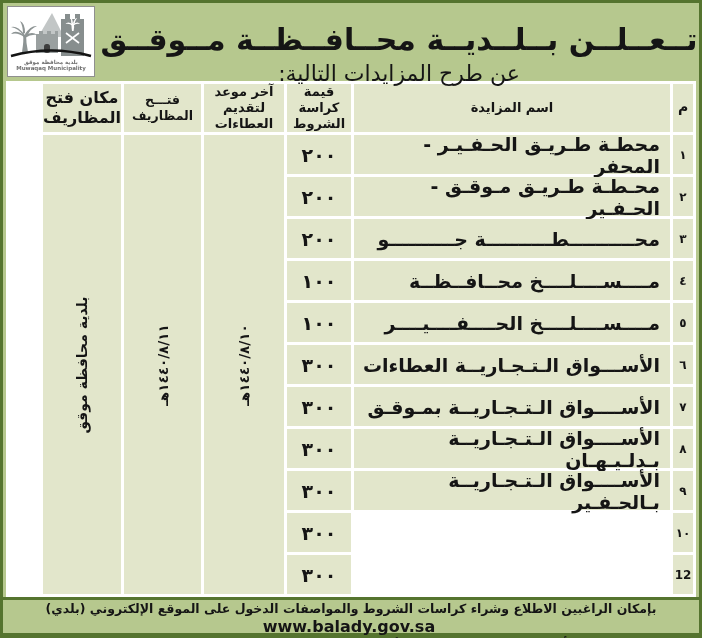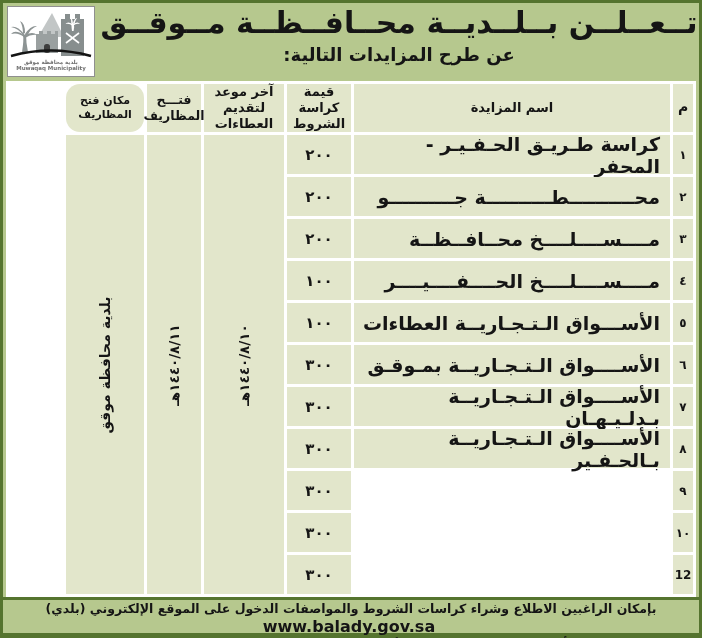--- a/index.html
+++ b/index.html
@@ -25,49 +25,49 @@
   }
   
   .hdr{position:relative;height:78px;flex:0 0 auto;}
   .logo{
     position:absolute;left:4px;top:3px;width:88px;height:71px;
     background:#ffffff;border:1px solid #8f8f8f;
     display:flex;flex-direction:column;align-items:center;
     direction:ltr;
   }
   .logo-text{font-size:5.5px;line-height:1.15;color:#6f6f6f;font-weight:bold;text-align:center;}
-  .titlebox{margin-left:96px;text-align:center;padding-top:0;}
+  .titlebox{margin-left:96px;text-align:center;padding-top:17px;}
   .title{font-size:30px;font-weight:bold;line-height:1.35;letter-spacing:-1px;}
-  .subtitle{font-size:18px;font-weight:bold;line-height:1.2;}
+  .subtitle{font-size:22px;font-weight:normal;line-height:1.2;}
   
   .tbl{
     background:var(--grid-white);
     margin:0 3px;padding:3px;
     display:flex;flex-direction:row;gap:3px;
     direction:rtl;flex:0 0 auto;
   }
   .col{display:flex;flex-direction:column;gap:3px;}
   .cell{
     background:var(--cell-bg);
     display:flex;align-items:center;justify-content:center;
     font-weight:bold;color:var(--text-black);
     text-align:center;
   }
   .hcell{height:48px;font-size:13px;line-height:1.25;padding:0 2px;}
-  .rcell{height:39px;font-size:15px;}
+  .rcell{height:39px;font-size:19px;}
   .tall{height:459px;}
   .c-num{width:20px;}
   .c-name{width:316px;}
   .c-price{width:64px;}
   .c-deadline{width:80px;}
-  .c-opening{width:54px;}
+  .c-opening{width:77px;}
   .c-loc{width:78px;}
   .c-num .hcell{font-size:14px;}
   .c-num .rcell{font-size:12px;}
-  .c-loc .hcell{font-size:11px;border-radius:14px;}
+  .c-loc .hcell{font-size:16px;}
   .c-opening .hcell{font-size:12.5px;}
   .name-cell{justify-content:flex-start;padding-right:10px;font-size:19px;text-align:right;}
   .vtext{transform:rotate(-90deg);white-space:nowrap;font-size:13.5px;font-weight:bold;}
   .c-loc .vtext{font-size:14px;}
   
   .footer{
     flex:1 1 auto;
     border-top:3px solid var(--frame-green);
     display:flex;flex-direction:column;justify-content:center;
     text-align:center;direction:rtl;
@@ -140,21 +140,22 @@
         <div class="cell rcell">٦</div>
         <div class="cell rcell">٧</div>
         <div class="cell rcell">٨</div>
         <div class="cell rcell">٩</div>
         <div class="cell rcell">١٠</div>
         <div class="cell rcell">12</div>
       </div>
 
     <div class="col c-name">
       <div class="cell hcell">اسم المزايدة</div>
-    <div class="cell rcell name-cell">كراسة طـريـق الحـفـيـر - المحفر</div>
+    <div class="cell rcell name-cell">محطـة طـريـق الحـفـيـر - المحفر</div>
+        <div class="cell rcell name-cell">محـطـة طـريـق مـوقـق - الحـفـير</div>
         <div class="cell rcell name-cell">محــــــــــطــــــــــة جــــــــــو</div>
         <div class="cell rcell name-cell">مــــســــلــــخ محــافــظــة</div>
         <div class="cell rcell name-cell">مــــســــلــــخ الحــــفــــيــــر</div>
         <div class="cell rcell name-cell">الأســـواق الـتـجـاريــة العطاءات</div>
         <div class="cell rcell name-cell">الأســــواق الـتـجـاريــة بمـوقـق</div>
         <div class="cell rcell name-cell">الأســــواق الـتـجـاريــة بـدلـيـهـان</div>
         <div class="cell rcell name-cell">الأســــواق الـتـجـاريــة بـالحـفـير</div>
       </div>
 
     <div class="col c-price">

